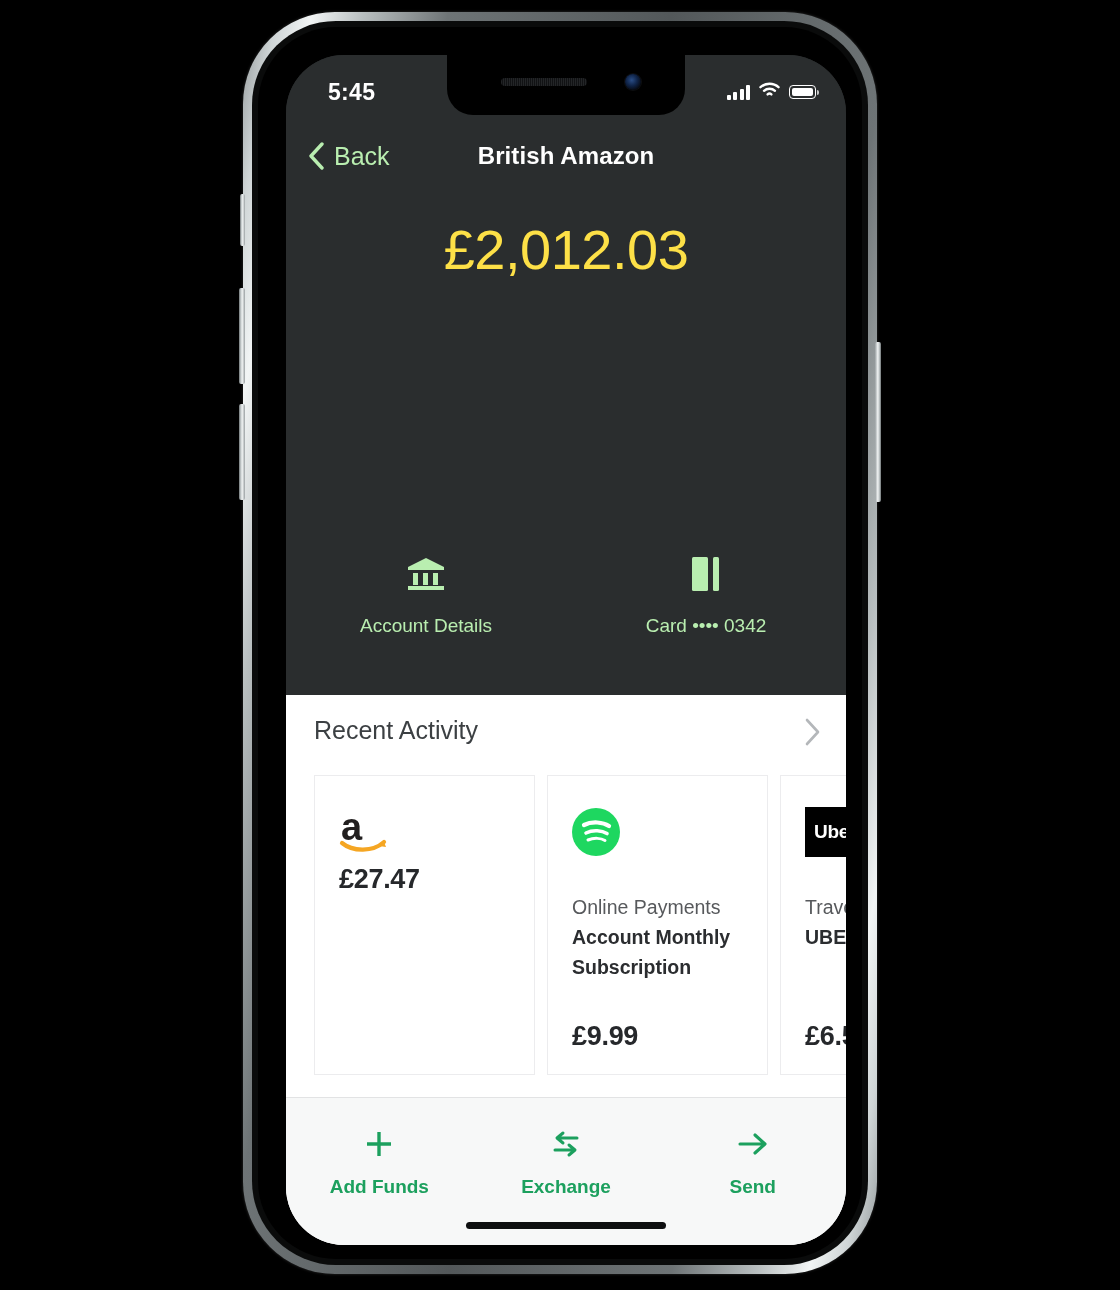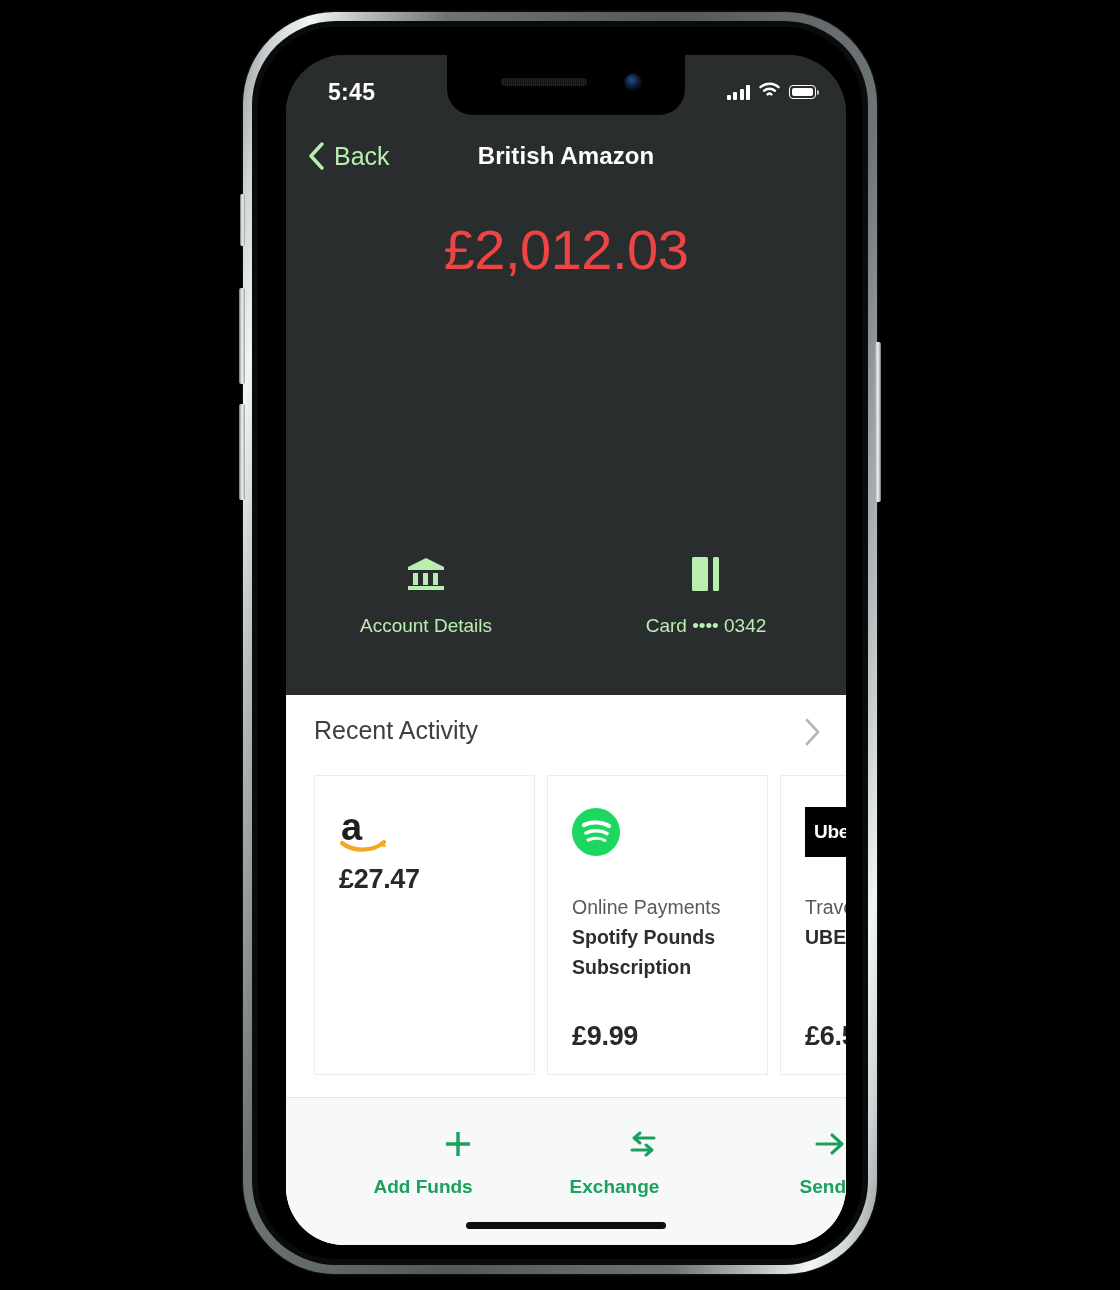--- a/index.html
+++ b/index.html
@@ -192,21 +192,21 @@
     font-size: 24px;
     font-weight: 700;
     letter-spacing: 0.1px;
   }
 
   .balance {
     position: absolute;
     left: 0; top: 162px;
     width: 100%;
     text-align: center;
-    color: #ef4444;
+    color: #fde047;
     font-size: 56px;
     font-weight: 400;
     letter-spacing: -0.5px;
   }
 
   .acct-row {
     position: absolute;
     left: 0; top: 500px;
     width: 100%;
     display: flex;
@@ -326,21 +326,21 @@
     border-top: 1px solid #e2e3e4;
     display: flex;
     align-items: flex-start;
     padding-top: 30px;
     z-index: 16;
   }
   .action {
     flex: 1;
     display: flex;
     flex-direction: column;
-    align-items: flex-end;
+    align-items: center;
     gap: 16px;
     cursor: pointer;
   }
   .action-icon { height: 32px; display: flex; align-items: center; justify-content: center; }
   .action-label {
     color: #1ca05e;
     font-size: 19px;
     font-weight: 700;
   }
 
@@ -445,21 +445,21 @@
                   <div class="logo-spotify">
                     <svg width="48" height="48" viewBox="0 0 48 48">
                       <path d="M12 17 C20 13, 31 14, 37 18" stroke="#fff" stroke-width="4.2" fill="none" stroke-linecap="round"></path>
                       <path d="M14 25 C21 21.5, 30 22.5, 35 25.5" stroke="#fff" stroke-width="3.6" fill="none" stroke-linecap="round"></path>
                       <path d="M16 32 C22 29.5, 29 30, 33 32.5" stroke="#fff" stroke-width="3" fill="none" stroke-linecap="round"></path>
                     </svg>
                   </div>
                 </div>
                 <div class="txn-body">
                   <div class="txn-cat">Online Payments</div>
-                  <div class="txn-name">Spotify Pounds Subscription</div>
+                  <div class="txn-name">Account Monthly Subscription</div>
                 </div>
                 <div class="txn-amt">£9.99</div>
               </div>
 
               <div class="txn-card">
                 <div class="txn-logo">
                   <div class="logo-uber">Uber</div>
                 </div>
                 <div class="txn-body">
                   <div class="txn-cat">Travel</div>

